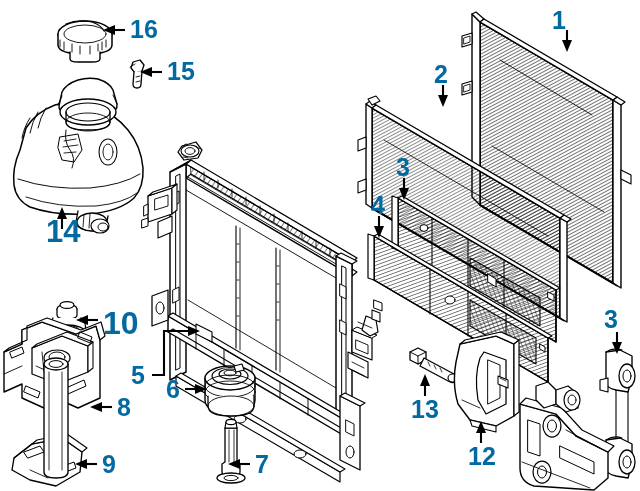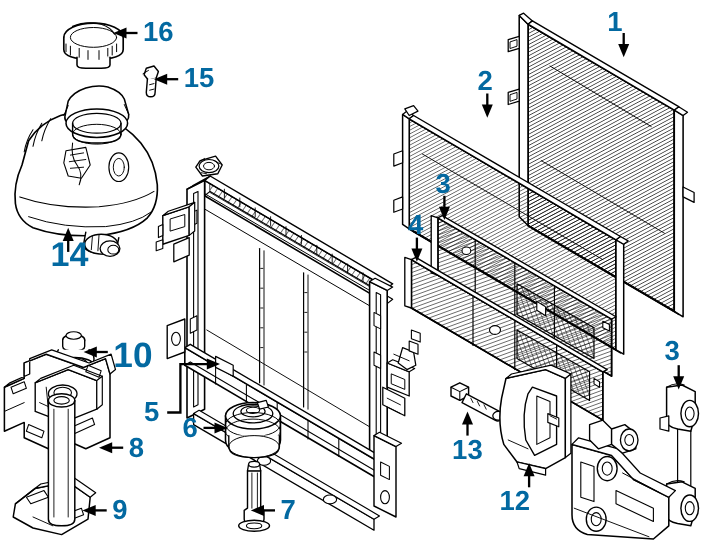--- a/index.html
+++ b/index.html
@@ -453,19 +453,19 @@
   <div class="callout" style="left:434px; top:62px;  font-size:25px;">2</div>
   <div class="callout" style="left:396px; top:155px; font-size:25px;">3</div>
   <div class="callout" style="left:371px; top:193px; font-size:25px;">4</div>
   <div class="callout" style="left:131px; top:363px; font-size:25px;">5</div>
   <div class="callout" style="left:166px; top:377px; font-size:25px;">6</div>
   <div class="callout" style="left:255px; top:452px; font-size:25px;">7</div>
   <div class="callout" style="left:117px; top:395px; font-size:25px;">8</div>
   <div class="callout" style="left:102px; top:452px; font-size:25px;">9</div>
   <div class="callout" style="left:103px; top:307px; font-size:32px;">10</div>
   <div class="callout" style="left:604px; top:307px; font-size:25px;">3</div>
-  <div class="callout" style="left:454px; top:444px; font-size:25px;text-align:center;">12</div>
+  <div class="callout" style="left:468px; top:444px; font-size:25px;text-align:center;">12</div>
   <div class="callout" style="left:411px; top:397px; font-size:25px;">13</div>
   <div class="callout" style="left:46px;  top:216px; font-size:31px;">14</div>
   <div class="callout" style="left:167px; top:59px;  font-size:25px;">15</div>
   <div class="callout" style="left:130px; top:17px;  font-size:25px;">16</div>
 
 </div>
 
 </body></html>

